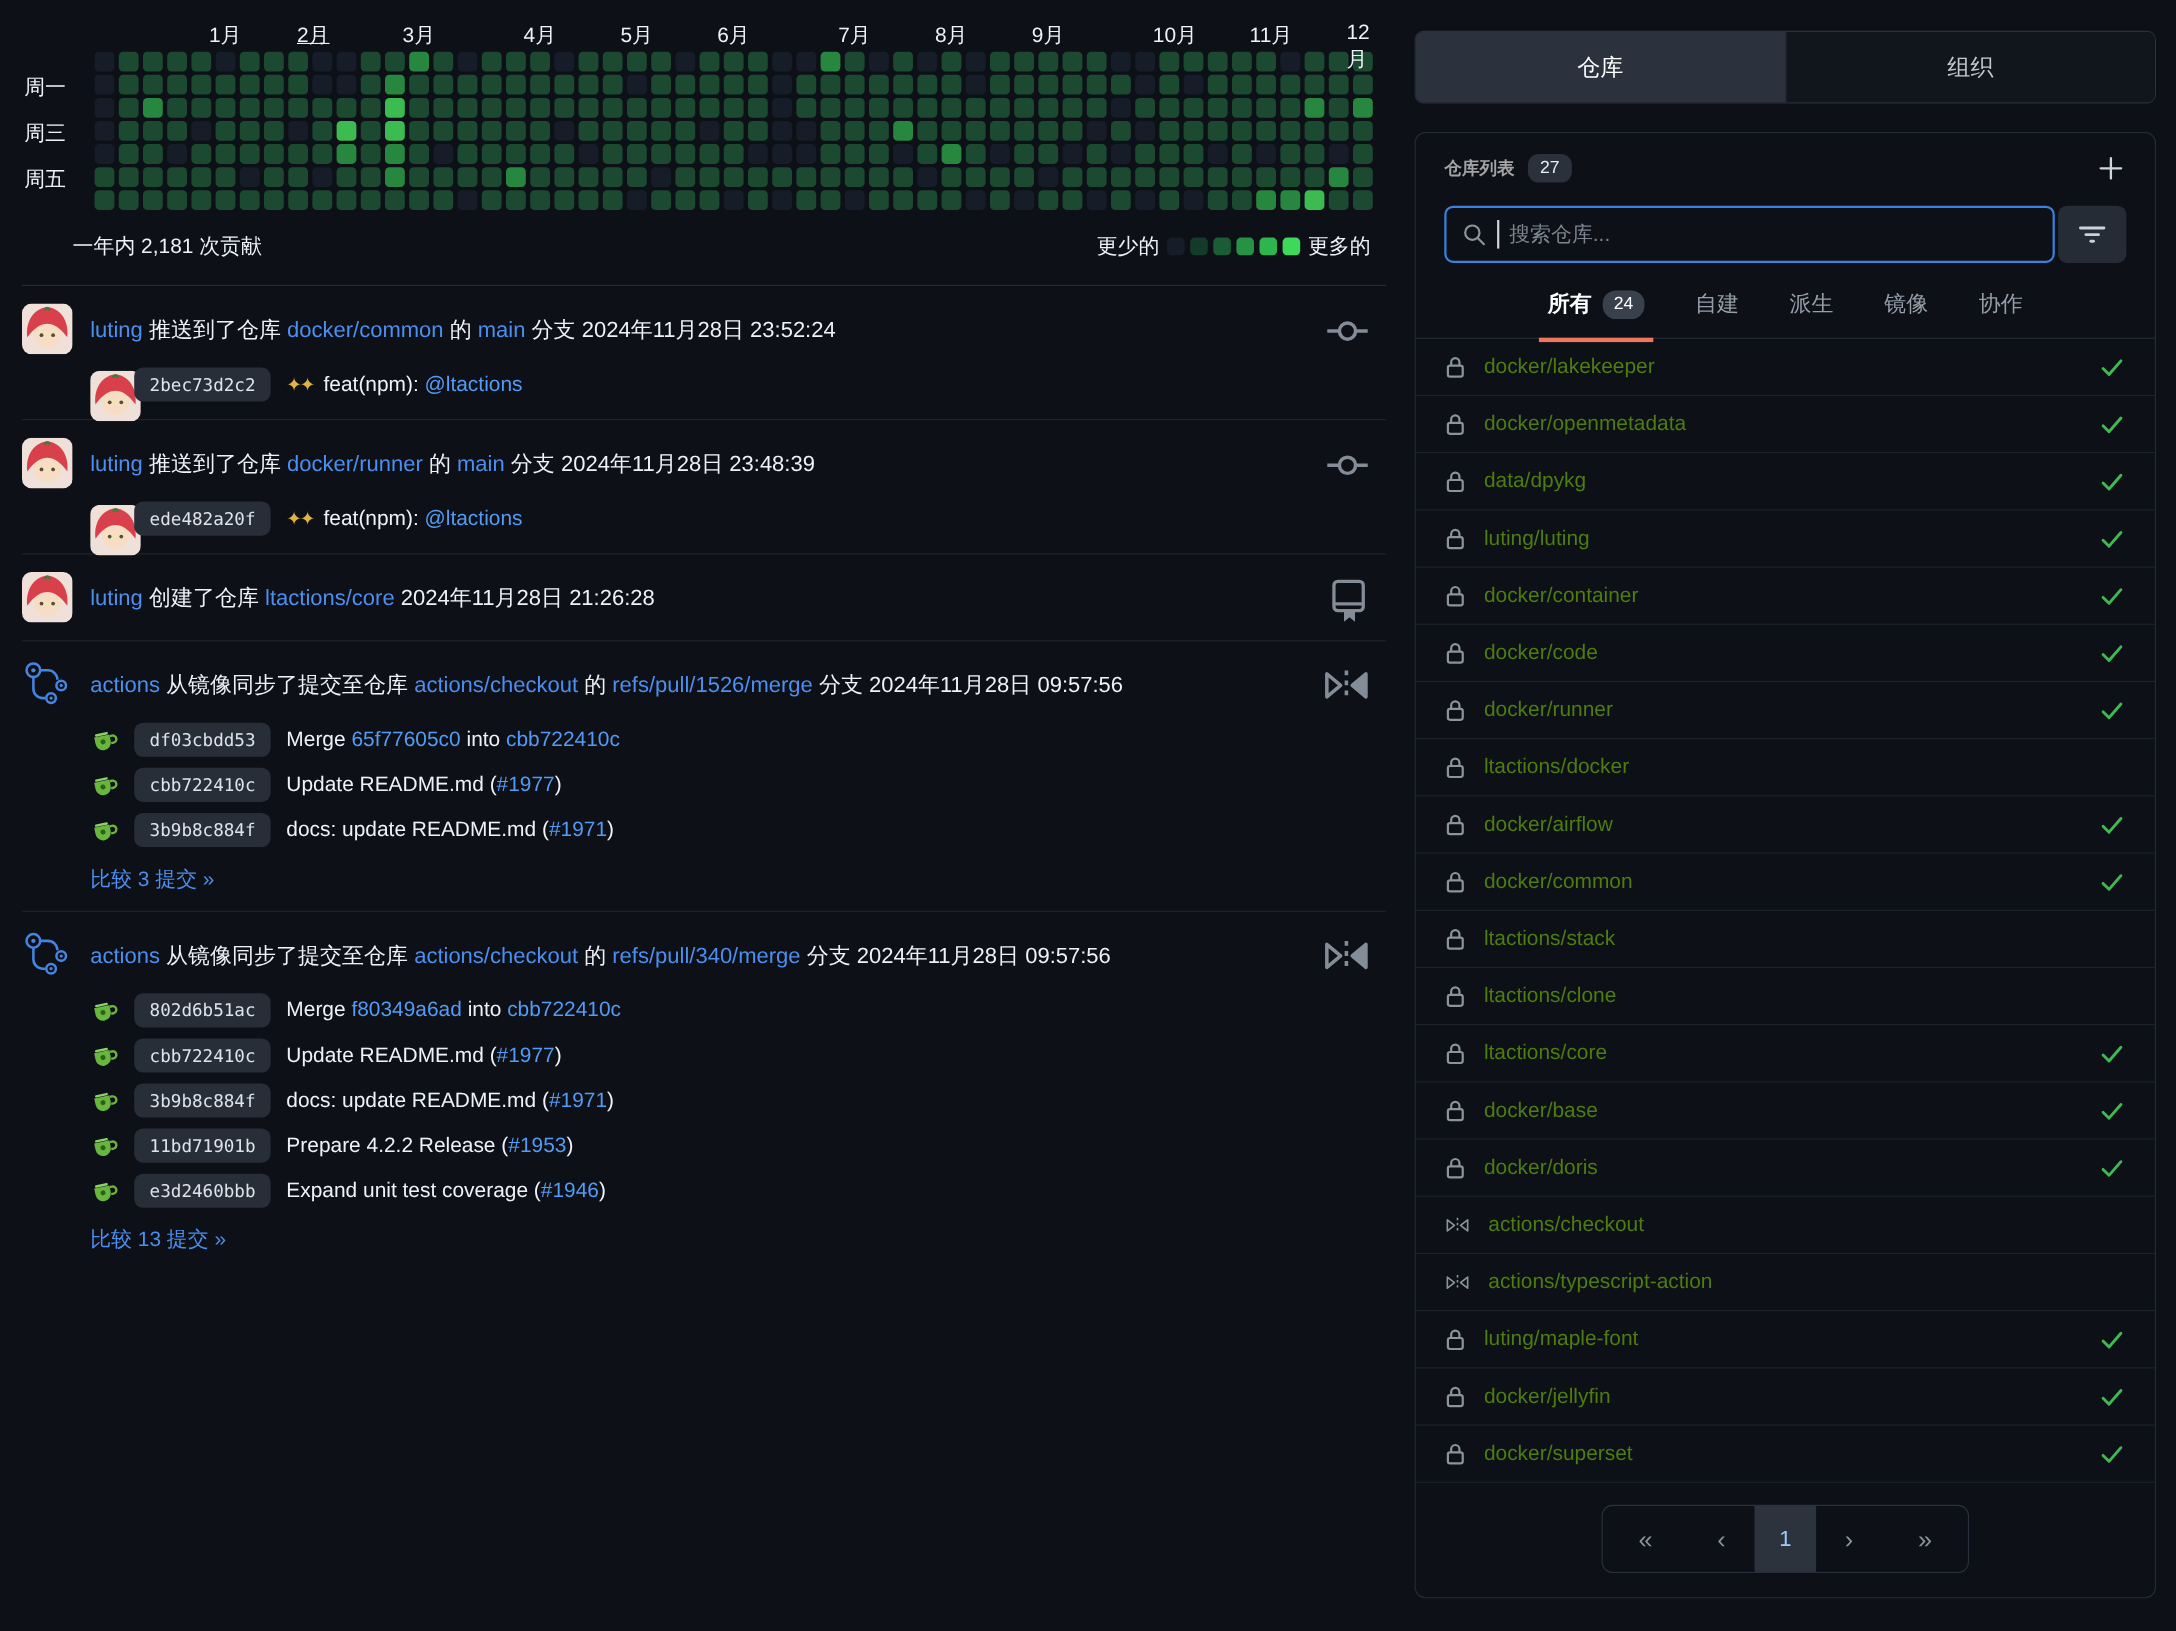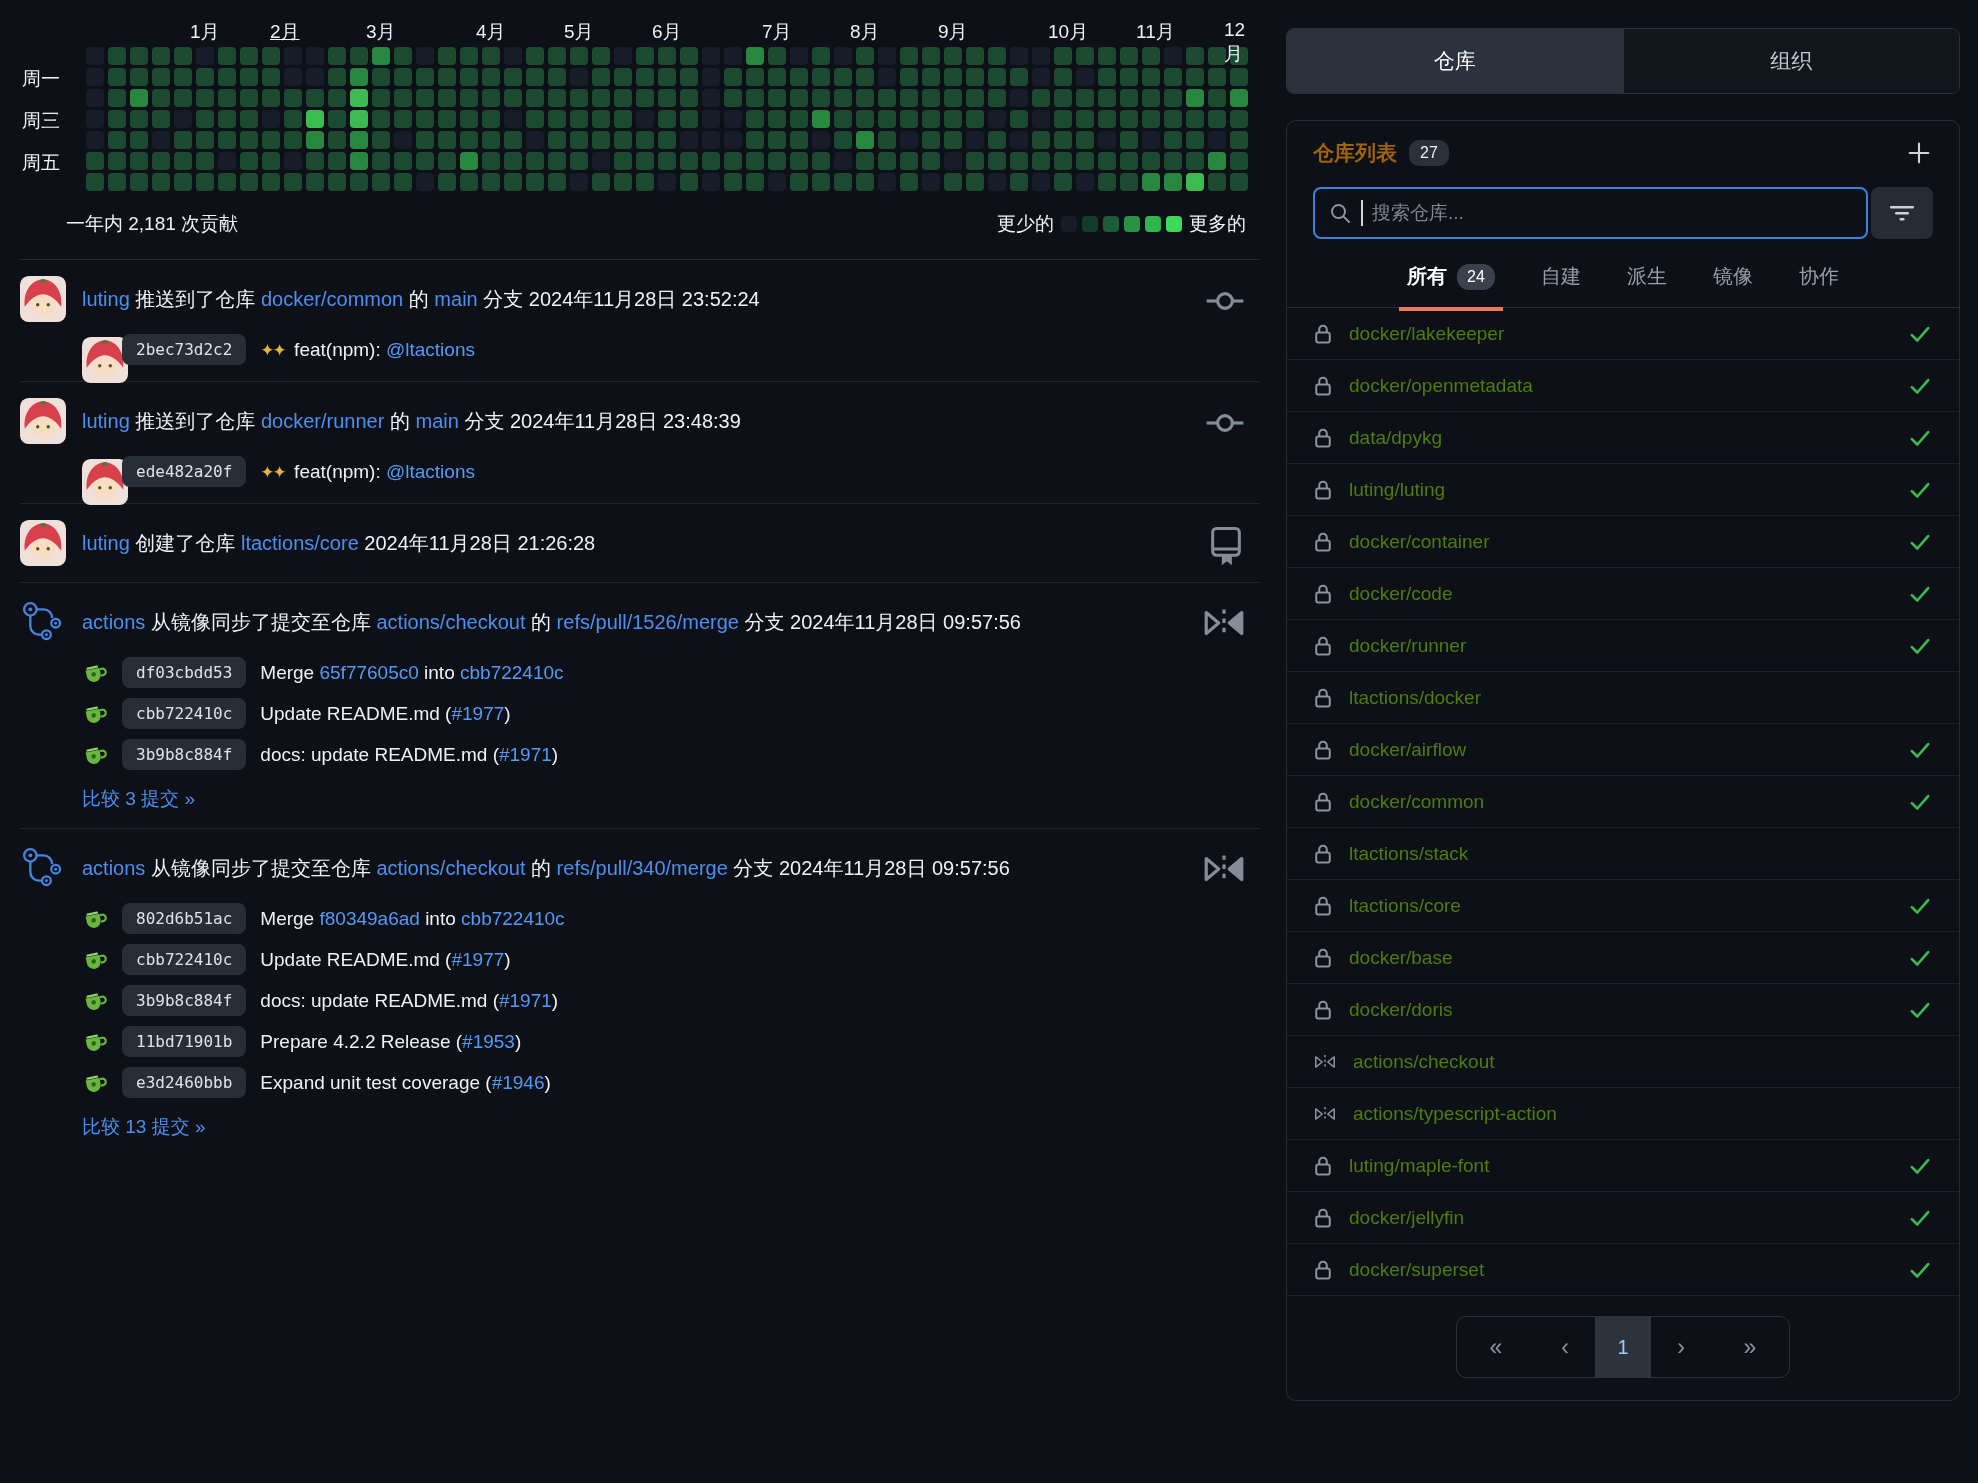--- a/index.html
+++ b/index.html
@@ -42,21 +42,21 @@
   .compare { margin:16px 0 0 62px; font-size:19px; color:#4c8ff0; display:inline-block; }
 
   
   .switcher { display:flex; height:66px; border:1px solid #2a313c; border-radius:8px; overflow:hidden; }
   .sw-tab { flex:1; display:flex; align-items:center; justify-content:center; font-size:21px; cursor:pointer; }
   .sw-active { background:#2b323d; color:#ffffff; }
   .sw-inactive { background:#11161d; color:#c2c9d1; border-left:1px solid #2a313c; }
 
   .panel { margin-top:26px; border:1px solid #262c36; border-radius:10px; display:flex; flex-direction:column; }
   .panel-head { display:flex; align-items:center; gap:12px; padding:0 26px; height:64px; }
-  .panel-title { font-size:21px; font-weight:bold; color:#a16207; }
+  .panel-title { font-size:16px; font-weight:bold; color:#a3a3a3; }
   .badge { background:#2b313b; border-radius:10px; padding:4px 11px; font-size:16px; color:#e6edf3; }
   .plus { margin-left:auto; display:flex; }
 
   .search-row { display:flex; gap:3px; padding:0 26px; margin-top:2px; }
   .search { flex:1; height:52px; border:2px solid #3b82e0; border-radius:8px; display:flex; align-items:center; padding:0 13px; gap:9px; }
   .caret { width:2px; height:26px; background:#cfd6dd; }
   .placeholder { font-size:19px; color:#7d8590; }
   .filter-btn { width:62px; height:52px; background:#262c36; border-radius:8px; display:flex; align-items:center; justify-content:center; }
 
   .ftabs { display:flex; justify-content:center; align-items:center; gap:46px; margin-top:24px; padding-bottom:17px; border-bottom:1px solid #262c36; }
@@ -912,20 +912,29 @@
             </span>
             <a class="repo-name">ltactions/stack</a>
           </div>
           <div class="repo-row">
             <span style="display: flex;">
               <svg width="20" height="22" viewBox="0 0 16 17" fill="none" stroke="#8b949e" stroke-width="1.6" stroke-linejoin="round">
                 <rect x="2.6" y="7.2" width="10.8" height="8" rx="1.6"></rect>
                 <path d="M5 7.2V4.8a3 3 0 0 1 6 0v2.4"></path>
               </svg>
             </span>
+            <a class="repo-name">ltactions/clone</a>
+          </div>
+          <div class="repo-row">
+            <span style="display: flex;">
+              <svg width="20" height="22" viewBox="0 0 16 17" fill="none" stroke="#8b949e" stroke-width="1.6" stroke-linejoin="round">
+                <rect x="2.6" y="7.2" width="10.8" height="8" rx="1.6"></rect>
+                <path d="M5 7.2V4.8a3 3 0 0 1 6 0v2.4"></path>
+              </svg>
+            </span>
             <a class="repo-name">ltactions/core</a>
             <span class="repo-check">
               <svg width="26" height="26" viewBox="0 0 24 24" fill="none" stroke="#3fb950" stroke-width="2.4" stroke-linecap="round" stroke-linejoin="round">
                 <path d="M4.5 13l5 5L19.5 6.5"></path>
               </svg>
             </span>
           </div>
           <div class="repo-row">
             <span style="display: flex;">
               <svg width="20" height="22" viewBox="0 0 16 17" fill="none" stroke="#8b949e" stroke-width="1.6" stroke-linejoin="round">

